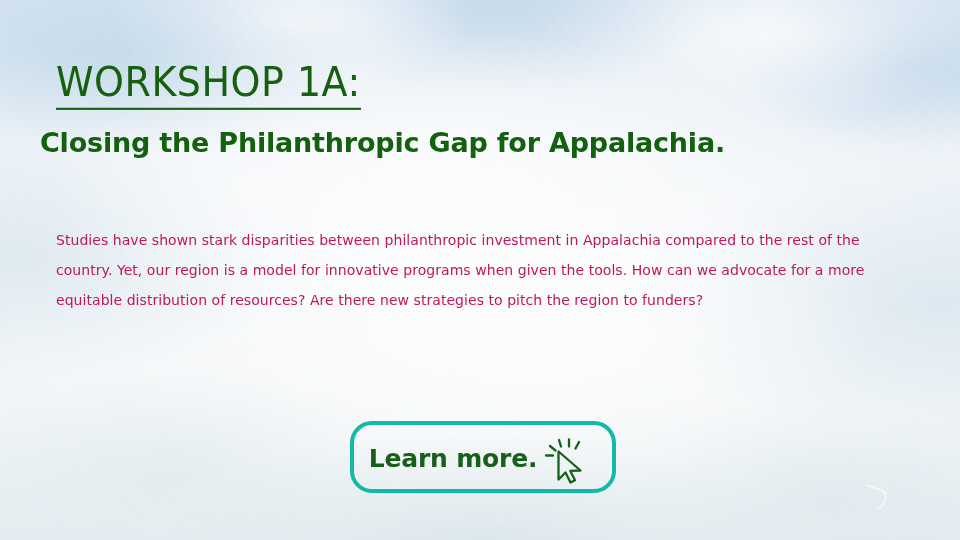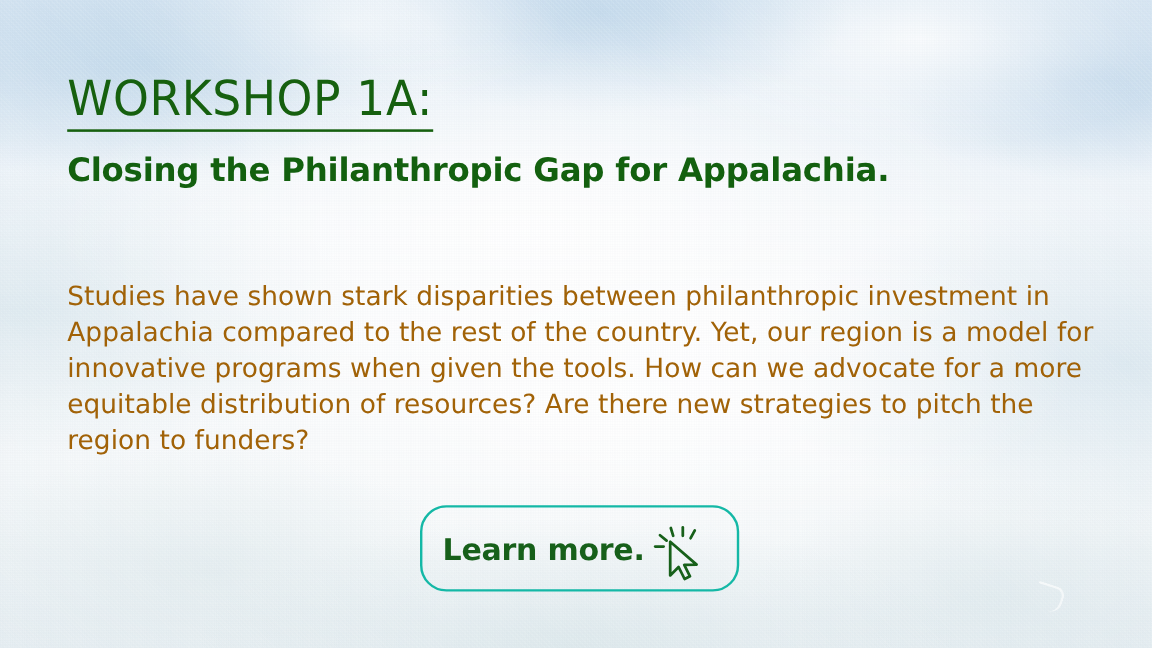--- a/index.html
+++ b/index.html
@@ -94,53 +94,53 @@
     font-stretch: normal;
     transform: scaleY(1.06);
     transform-origin: left top;
     padding-bottom: 2px;
     border-bottom: 2px solid #16600f;
     display: inline-block;
   }
 
   .subtitle {
     position: absolute;
-    left: 56px;
+    left: 40px;
     top: 126px;
     color: #13600f;
     font-size: 27px;
     line-height: 34px;
     font-weight: 700;
     letter-spacing: -0.2px;
     white-space: nowrap;
     font-family: "DejaVu Sans", sans-serif;
   }
 
   .body-copy {
     position: absolute;
     left: 56px;
     top: 211px;
     width: 860px;
-    color: #a16207;
-    font-size: 22px;
+    color: #be185d;
+    font-size: 14px;
     line-height: 30px;
     font-weight: 400;
     letter-spacing: 0.05px;
     font-family: "DejaVu Sans", sans-serif;
   }
 
   
   .cta {
     position: absolute;
     left: 350px;
     top: 421px;
     width: 266px;
     height: 72px;
     box-sizing: border-box;
-    border: 2px solid #14b8a6;
+    border: 4px solid #14b8a6;
     border-radius: 22px;
     background: transparent;
     display: flex;
     align-items: center;
     justify-content: center;
     gap: 6px;
     cursor: pointer;
   }
 
   .cta-label {

